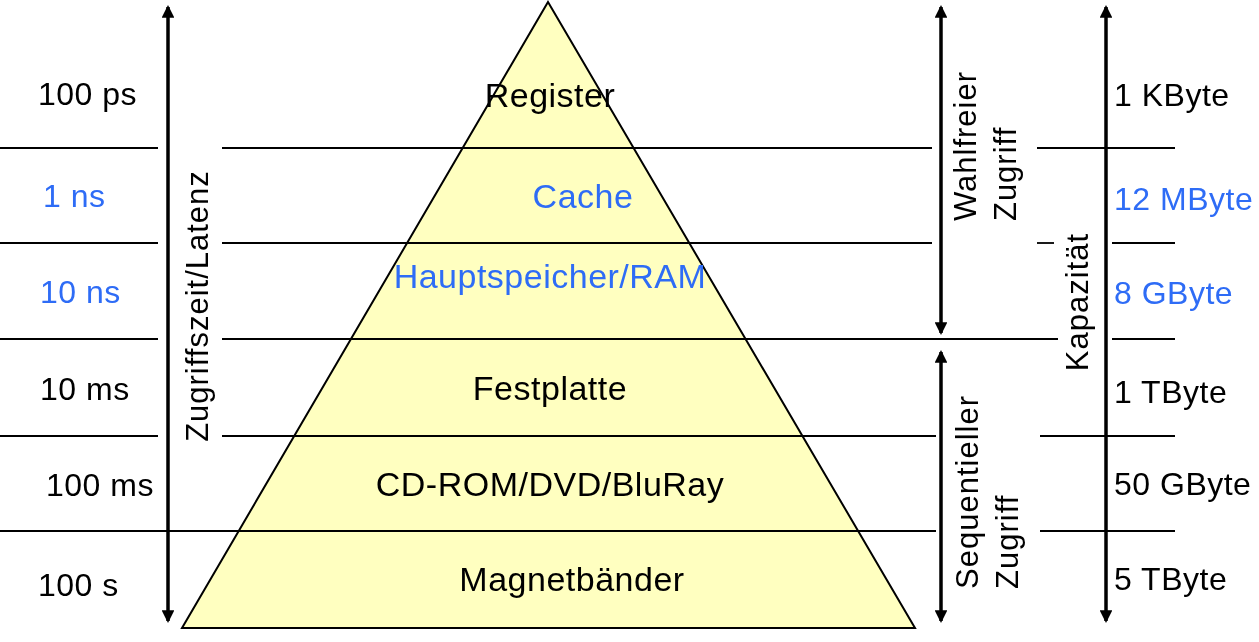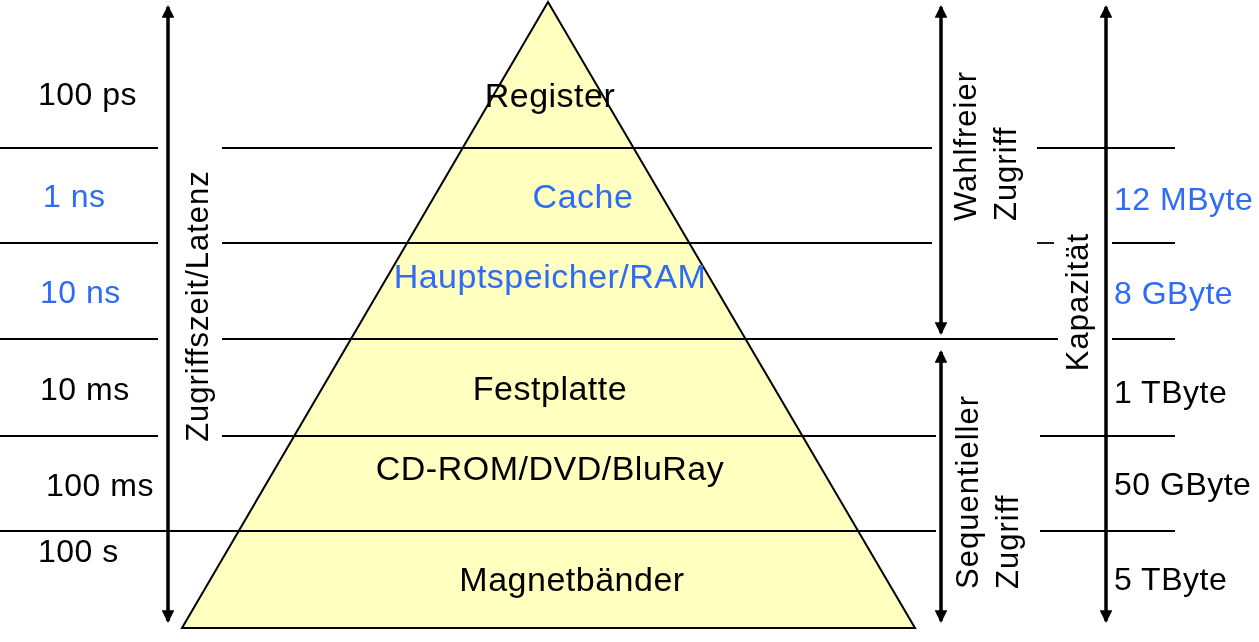--- a/index.html
+++ b/index.html
@@ -96,30 +96,31 @@
       <line x1="941" y1="7" x2="941" y2="333" marker-start="url(#ah)" marker-end="url(#ah)"></line>
       <line x1="941" y1="352" x2="941" y2="621" marker-start="url(#ah)" marker-end="url(#ah)"></line>
       <line x1="1106" y1="7" x2="1106" y2="621" marker-start="url(#ah)" marker-end="url(#ah)"></line>
     </g>
   </svg>
 
   <div class="lbl lvl" style="left:550px; top:95px;">Register</div>
   <div class="lbl lvl accent" style="left:550px; top:196px;margin-left:33px;">Cache</div>
   <div class="lbl lvl accent" style="left:550px; top:276px;">Hauptspeicher/RAM</div>
   <div class="lbl lvl" style="left:550px; top:388px;">Festplatte</div>
-  <div class="lbl lvl" style="left:550px; top:468px;">CD-ROM/DVD/BluRay</div>
+  <div class="lbl lvl" style="left:550px; top:484px;">CD-ROM/DVD/BluRay</div>
   <div class="lbl lvl" style="left:550px; top:579px;margin-left:22px;">Magnetbänder</div>
 
   <div class="lbl time" style="left:38px; top:94px;">100 ps</div>
   <div class="lbl time accent" style="left:43px; top:196px;">1 ns</div>
   <div class="lbl time accent" style="left:40px; top:292px;">10 ns</div>
   <div class="lbl time" style="left:40px; top:389px;">10 ms</div>
   <div class="lbl time" style="left:38px; top:485px;margin-left:8px;">100 ms</div>
-  <div class="lbl time" style="left:38px; top:551px;">100 s</div>
+  <div class="lbl time" style="left:38px; top:585px;">100 s</div>
 
+  <div class="lbl cap" style="left:1114px; top:95px;">1 KByte</div>
   <div class="lbl cap accent" style="left:1114px; top:199px;">12 MByte</div>
   <div class="lbl cap accent" style="left:1114px; top:293px;">8 GByte</div>
   <div class="lbl cap" style="left:1114px; top:392px;">1 TByte</div>
   <div class="lbl cap" style="left:1114px; top:484px;">50 GByte</div>
   <div class="lbl cap" style="left:1114px; top:579px;text-align:right;">5 TByte</div>
 
   <div class="vlabel" style="left:198px; top:306px;">Zugriffszeit/Latenz</div>
 
   <div class="vlabel" style="left:986px; top:146px;">
     <span class="vline">Wahlfreier</span>

